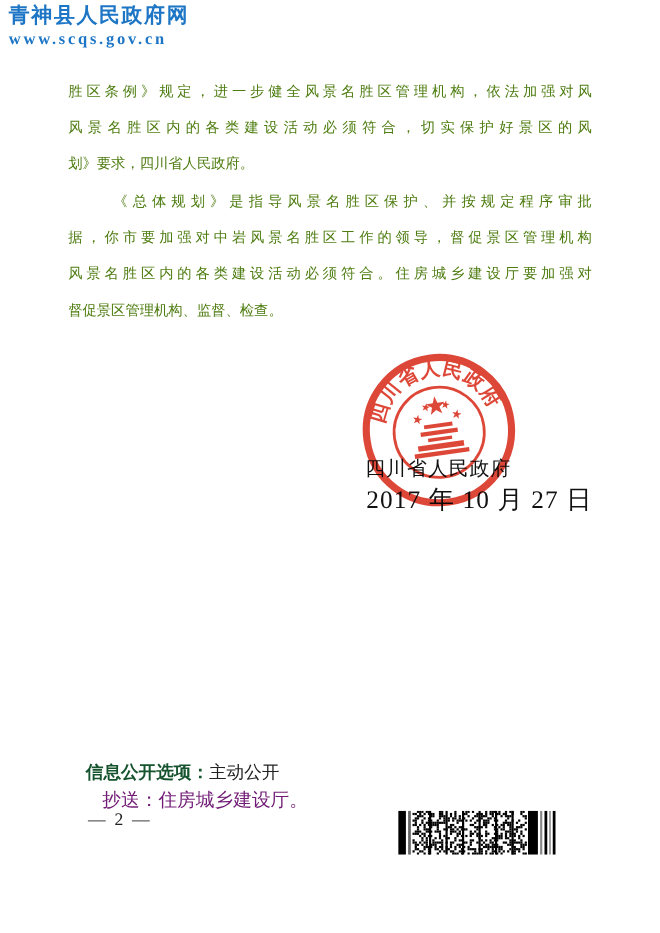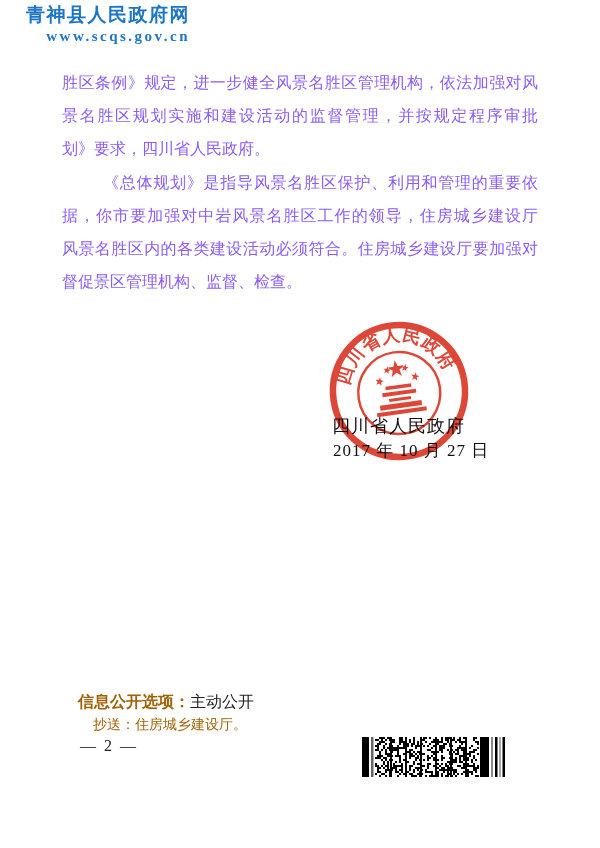--- a/index.html
+++ b/index.html
@@ -2,82 +2,81 @@
 <html><head>
 <meta charset="utf-8">
 <style>
   html,body { margin:0; padding:0; background:#ffffff; }
   .page {
     position:relative; width:600px; height:848px; background:#ffffff;
     overflow:hidden; font-family:"Liberation Serif", serif; color:#1e1e1e;
   }
 
   
-  .site-header { position:absolute; left:8px; top:5px; line-height:1.1;margin-left:18px; }
+  .site-header { position:absolute; left:8px; top:5px; line-height:1.1; }
   .site-name {
     font-size:19px; font-weight:bold; letter-spacing:1.5px;
     font-family:"Liberation Serif", serif;
   }
   .site-url {
     font-size:15px; font-weight:bold; letter-spacing:2.5px; margin-top:2px;
     font-family:"Liberation Serif", serif;
-    text-align:right;
   }
 
   
   .doc-body { position:absolute; left:62px; top:66px; width:476px; }
   .body-line {
-    font-size:16px; line-height:33.2px; height:33.2px;
+    font-size:13px; line-height:33.2px; height:33.2px;
     text-align:justify; text-align-last:justify; white-space:nowrap;
-    color:#8b5cf6;
+    color:#4d7c0f;
   }
   .body-line.last { text-align:left; text-align-last:left; }
   .body-line.indent { padding-left:41px; }
 
   
   .authority-name {
     position:absolute; left:332px; top:414px; width:130px;
     font-size:18px; letter-spacing:1px; color:#111; text-align:center;
     white-space:nowrap;
   }
   .seal-date {
     position:absolute; left:333px; top:439px;
-    font-size:17px; letter-spacing:1px; color:#111; white-space:nowrap;
+    font-size:23px; letter-spacing:1px; color:#111; white-space:nowrap;
   }
   .official-seal {
     position:absolute; left:324px; top:316px; width:150px; height:150px;
     opacity:0.88; mix-blend-mode:multiply;
   }
 
   
   .info-line { position:absolute; left:78px; top:692px; font-size:16px; white-space:nowrap; }
-  .info-label { font-family:"Liberation Sans", sans-serif; font-weight:bold; color:#a16207;margin-top:48px; }
+  .info-label { font-family:"Liberation Sans", sans-serif; font-weight:bold; color:#14532d;margin-top:48px; }
   .info-value { font-family:Liberation Sans, sans-serif; color:#222; }
-  .cc-line { position:absolute; left:93px; top:716px; font-size:14px; color:#a16207; white-space:nowrap; }
+  .cc-line { position:absolute; left:93px; top:716px; font-size:17px; color:#701a75; white-space:nowrap; }
   .page-number { position:absolute; left:80px; top:737px; font-size:16px; letter-spacing:2px; color:#222; }
 
   
   .barcode { position:absolute; left:362px; top:737px; width:148px; height:40px; }
 </style>
 </head>
 <body>
 
 <div class="page">
 
   <div class="site-header" style="color: rgb(29, 118, 197);">
     <div class="site-name">青神县人民政府网</div>
     <div class="site-url">www.scqs.gov.cn</div>
   </div>
 
   <div class="doc-body" id="doc-body">
       <div class="body-line">胜区条例》规定，进一步健全风景名胜区管理机构，依法加强对风</div>
-      <div class="body-line">景名胜区规划实施和建设活动的监督管理，并按规定程序审批</div>
+      <div class="body-line">风景名胜区内的各类建设活动必须符合，切实保护好景区的风</div>
       <div class="body-line last">划》要求，四川省人民政府。</div>
-      <div class="body-line indent">《总体规划》是指导风景名胜区保护、利用和管理的重要依</div>
-      <div class="body-line">据，你市要加强对中岩风景名胜区工作的领导，住房城乡建设厅</div>
+      <div class="body-line indent">《总体规划》是指导风景名胜区保护、并按规定程序审批</div>
+      <div class="body-line">据，你市要加强对中岩风景名胜区工作的领导，督促景区管理机构</div>
       <div class="body-line">风景名胜区内的各类建设活动必须符合。住房城乡建设厅要加强对</div>
       <div class="body-line last">督促景区管理机构、监督、检查。</div>
     </div>
 
   <div class="authority-name">四川省人民政府</div>
   <div class="seal-date">2017 年 10 月 27 日</div>
 
   <svg class="official-seal" id="seal-svg" viewBox="-75 -75 150 150" xmlns="http://www.w3.org/2000/svg">
     <g id="seal-group" transform="rotate(-8)">
       <circle cx="0" cy="0" r="66" fill="none" stroke-width="6.5" stroke="#d92d1c"></circle>

